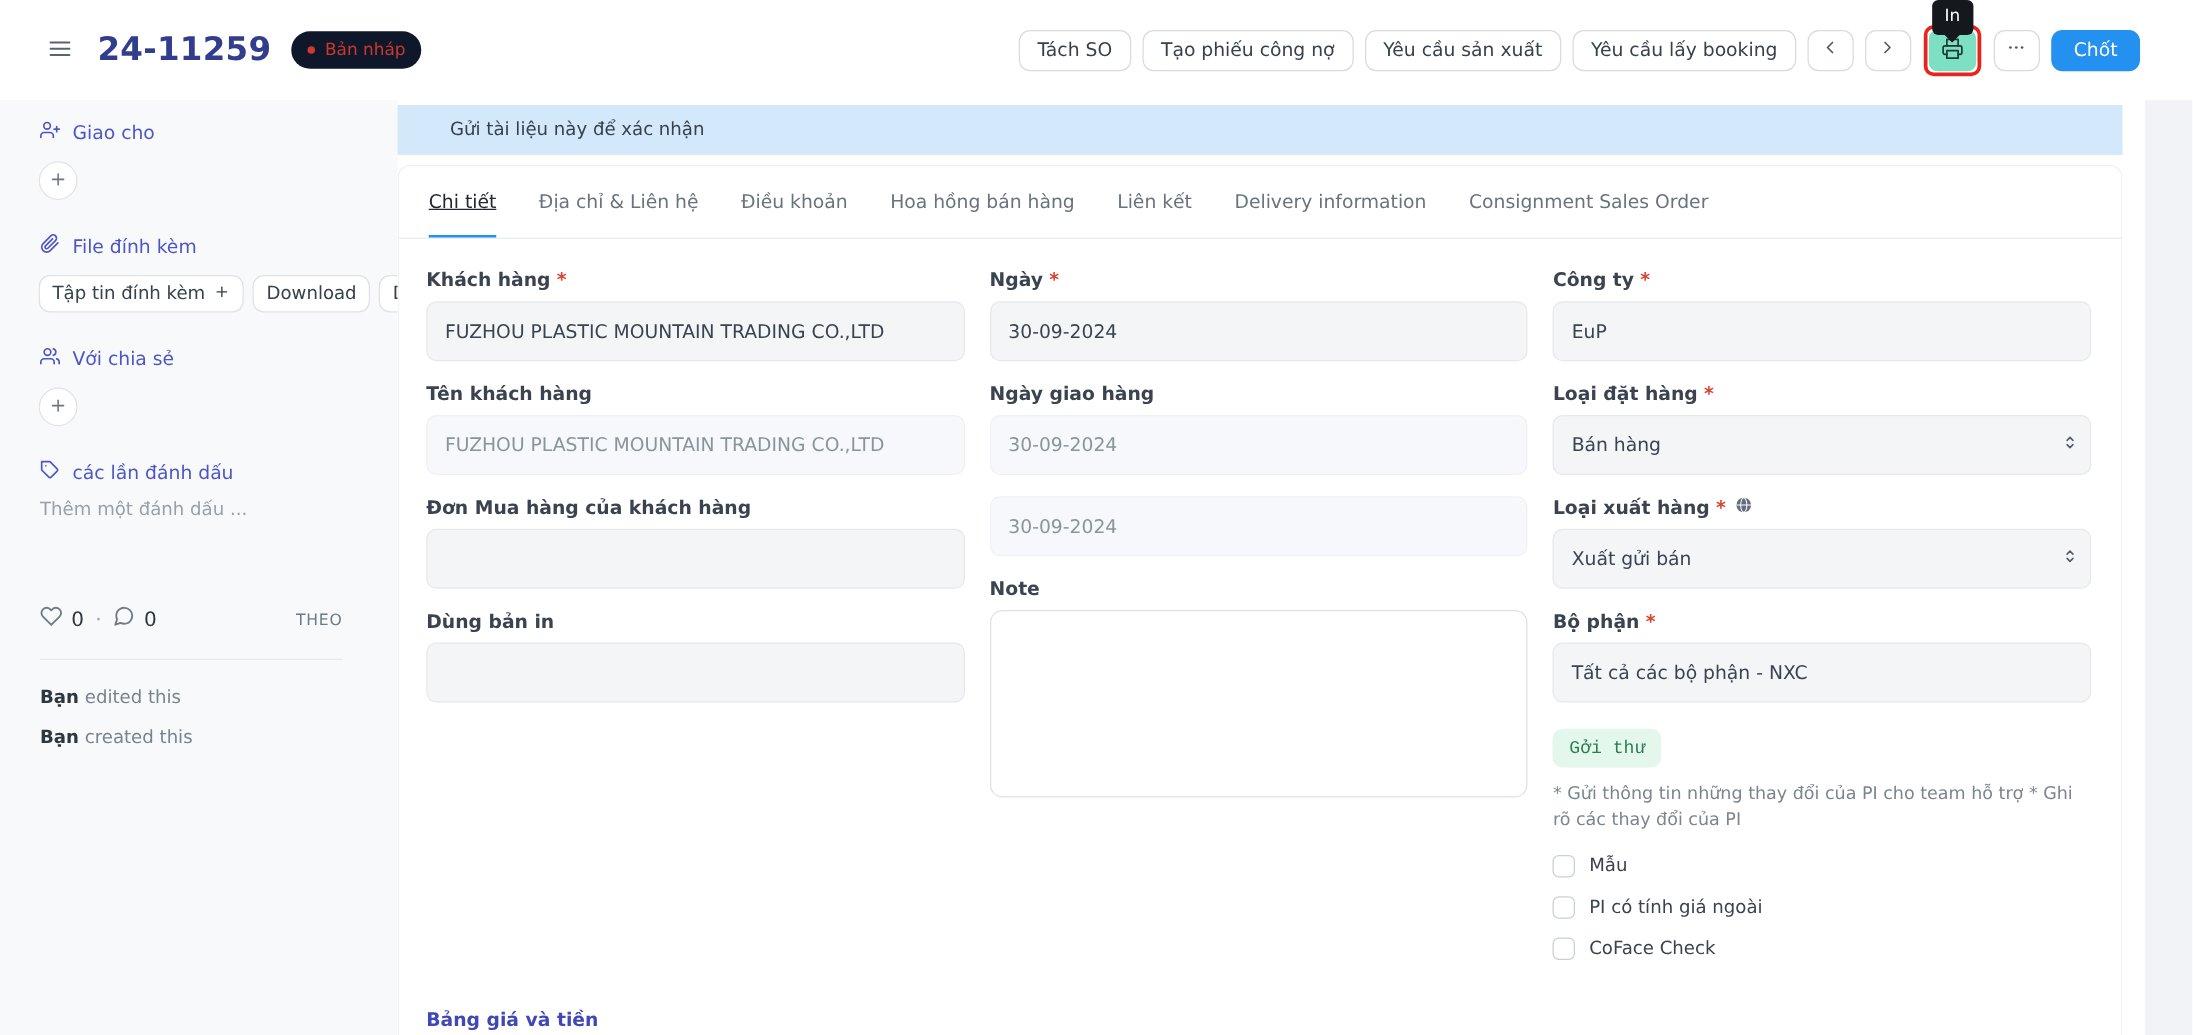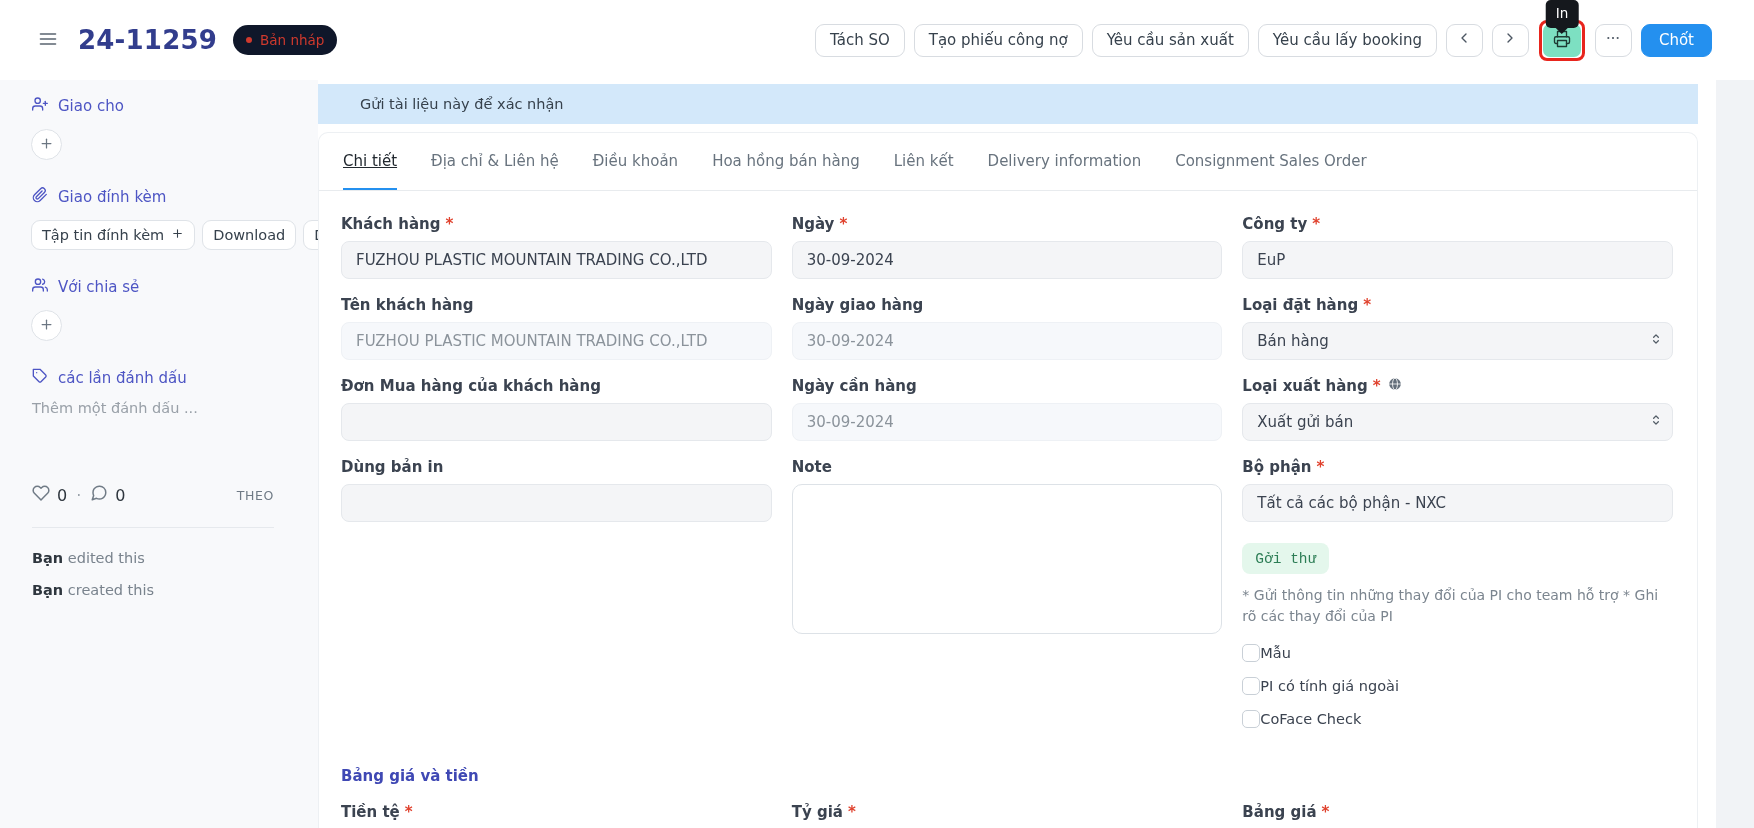--- a/index.html
+++ b/index.html
@@ -71,31 +71,31 @@
   .tabs { display:flex; gap:34px; padding:0 24px; height:58px; align-items:stretch; border-bottom:1px solid #e8ebee; }
   .tab { display:flex; align-items:center; font-size:15px; color:#68737e; background:none; border:none;
          border-bottom:2px solid transparent; cursor:pointer; white-space:nowrap; font-family:inherit; }
   .tab.active { color:#21282f; border-bottom-color:#2490ef; font-weight:500;text-decoration:underline; }
 
   .form { padding:24px 24px 0 22px; }
   .grid3 { display:grid; grid-template-columns:1fr 1fr 1fr; column-gap:20px; align-items:start; }
   .field { margin-bottom:17px; }
   .flabel { display:flex; align-items:center; gap:5px; font-size:15px; font-weight:600; color:#3b4350; margin-bottom:8px; }
   .req { color:#e0422e; }
-  .input { height:38px; background:#f4f5f7; border:1px solid #e5e8ec; border-radius:8px; display:flex;
+  .input { height:48px; background:#f4f5f7; border:1px solid #e5e8ec; border-radius:8px; display:flex;
            align-items:center; padding:0 14px; font-size:15px; color:#3b4350; position:relative; cursor:text; }
   .input.readonly { background:#f6f8fb; border-color:#eef1f5; color:#8b939b; cursor:default; }
   .input.select { cursor:pointer; }
   .stepper { position:absolute; right:9px; top:50%; transform:translateY(-50%); color:#525c66; }
   .textarea { height:150px; background:#fff; border:1px solid #dde2e7; border-radius:10px; position:relative; cursor:text; }
   .mail-btn { display:inline-flex; height:31px; align-items:center; padding:0 13px; background:#e4f7ec;
               color:#2c7d55; border:none; border-radius:8px; font-size:14.5px; cursor:pointer;
               margin:4px 0 11px; font-family:Liberation Mono, monospace; }
   .mail-note { font-size:14px; color:#7b858f; line-height:1.5; margin-bottom:17px; max-width:430px; }
-  .checkrow { display:flex; align-items:center; margin-bottom:15px; }
+  .checkrow { display:flex; align-items:center; gap:11px; margin-bottom:15px; }
   .checkbox { width:18px; height:18px; border:1.5px solid #c9d0d7; border-radius:5px; background:#fff;
               cursor:pointer; flex-shrink:0; }
   .checklabel { font-size:14.5px; color:#3b4350; }
   .section-heading { color:#3f48b4; font-size:15px; font-weight:600; margin:24px 0 18px; }
   .globe { color:#636e7a; margin-left:2px; }
 
   .scroll-strip { position:absolute; top:80px; right:0; width:38px; bottom:0; background:#f1f3f6; }
 </style>
 </head>
 <body>
@@ -185,21 +185,21 @@
             </svg>
         </span>
       </button>
 
       <div class="side-head">
         <span>
           <svg width="16" height="16" viewBox="0 0 24 24" fill="none" stroke="currentColor" stroke-width="2" stroke-linecap="round" stroke-linejoin="round">
               <path d="M21.44 11.05l-9.19 9.19a6 6 0 0 1-8.49-8.49l9.19-9.19a4 4 0 0 1 5.66 5.66l-9.2 9.19a2 2 0 0 1-2.83-2.83l8.49-8.48"></path>
             </svg>
         </span>
-        <span>Giao đính kèm</span>
+        <span>File đính kèm</span>
       </div>
       <div class="attach-row">
         <button class="chip">
           <span>Tập tin đính kèm</span>
           <span>
             <svg width="13" height="13" viewBox="0 0 24 24" fill="none" stroke="currentColor" stroke-width="2" stroke-linecap="round">
                 <line x1="12" y1="5" x2="12" y2="19"></line>
                 <line x1="5" y1="12" x2="19" y2="12"></line>
               </svg>
           </span>
@@ -327,23 +327,20 @@
                   </div>
                 <div class="input">30-09-2024</div>
               </div>
               <div class="field">
                 <div class="flabel">
                     <span>Ngày giao hàng</span>
                   </div>
                 <div class="input readonly">30-09-2024</div>
               </div>
               <div class="field">
-                <div class="flabel">
-                    <span>Ngày cần hàng</span>
-                  </div>
                 <div class="input readonly">30-09-2024</div>
               </div>
               <div class="field">
                 <div class="flabel">
                     <span>Note</span>
                   </div>
                 <div class="textarea"></div>
               </div>
             </div>
 

